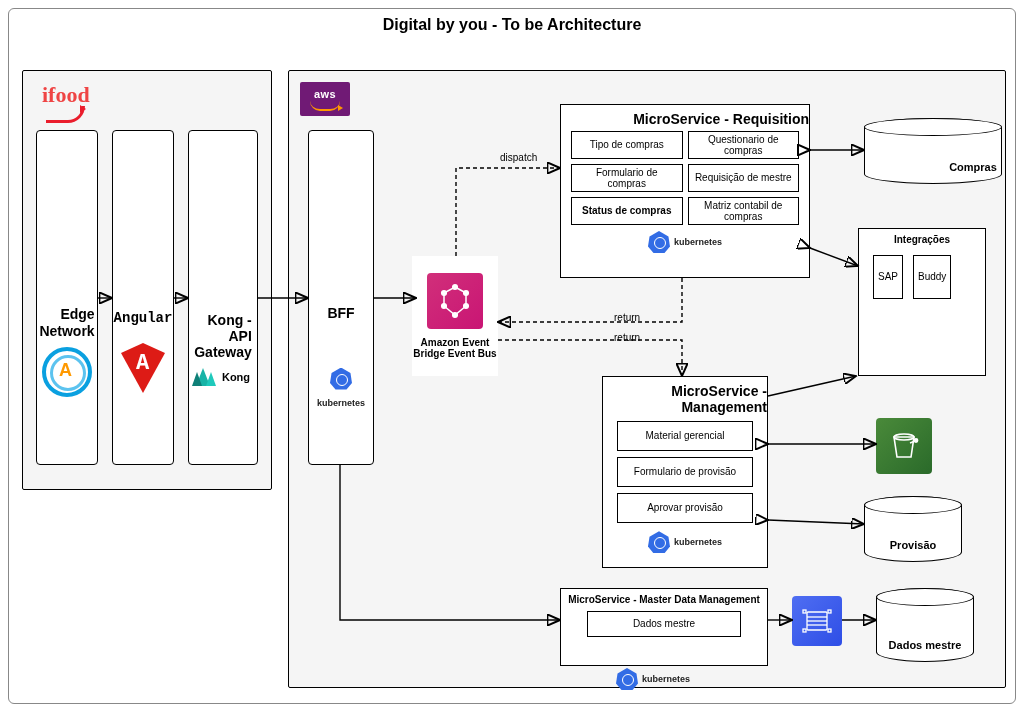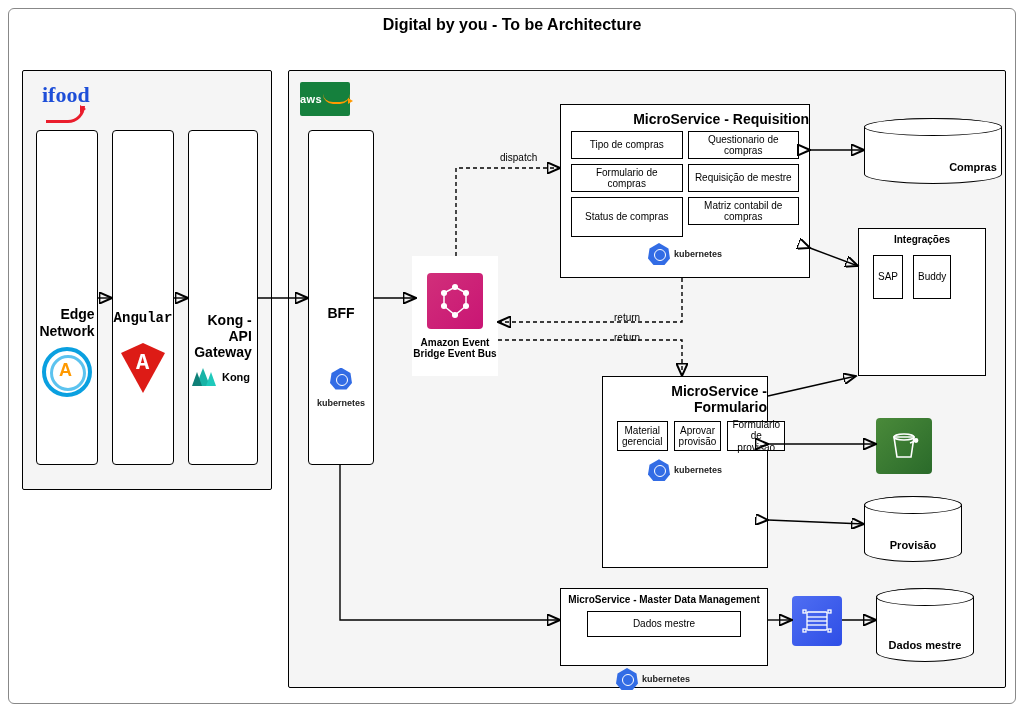--- a/index.html
+++ b/index.html
@@ -80,21 +80,21 @@
     box-sizing: border-box;
     background: #fff;
   }
   .conn-label {
     position: absolute;
     font-size: 10px;
   }
   
   .ifood-logo {
     font-family: 'Comic Sans MS', cursive;
-    color: #1d4ed8;
+    color: #ef4444;
     font-weight: bold;
     font-size: 22px;
     line-height: 1;
   }
   .ifood-arrow {
     width: 36px; height: 14px;
     border-bottom: 3px solid #ea1d2c;
     border-right: 3px solid #ea1d2c;
     border-radius: 0 0 18px 0;
     position: relative;
@@ -102,23 +102,23 @@
   .ifood-arrow::after {
     content: "";
     position: absolute;
     right: -4px; top: -1px;
     border-left: 6px solid #ea1d2c;
     border-top: 4px solid transparent;
     border-bottom: 4px solid transparent;
   }
   .aws-badge {
     width: 50px; height: 34px;
-    background: #15803d;
+    background: #701a75;
     border-radius: 2px;
-    display: flex; flex-direction: row;
+    display: flex; flex-direction: column;
     align-items: center; justify-content: center;
     gap: 1px;
   }
   .aws-text { color: #fff; font-size: 11px; font-weight: bold; letter-spacing: 0.4px; }
   .aws-smile {
     width: 30px; height: 8px;
     border-bottom: 2px solid #ff9900;
     border-radius: 0 0 14px 14px;
     position: relative;
   }
@@ -332,35 +332,35 @@
     <div class="label-small" style="width:90px;">Amazon Event Bridge Event Bus</div>
   </div>
 
   <div class="box" style="left:560px; top:104px; width:250px; height:174px;">
     <div class="label" style="padding:6px 0 4px;">MicroService - Requisition</div>
     <div style="display:grid; grid-template-columns:1fr 1fr; gap:5px; padding:0 10px;">
       <div class="cell" style="height:28px;">Tipo de compras</div>
       <div class="cell" style="height:28px;">Questionario de compras</div>
       <div class="cell" style="height:28px;">Formulario de compras</div>
       <div class="cell" style="height:28px;">Requisição de mestre</div>
-      <div class="cell" style="height:40px;">Status de compras</div>
+      <div class="cell" style="height:28px;font-weight:bold;">Status de compras</div>
       <div class="cell" style="height:28px;">Matriz contabil de compras</div>
     </div>
     <div class="k8s-row" style="margin-top:6px;">
       <span class="k8s-icon"></span>
       <span class="k8s-label">kubernetes</span>
     </div>
   </div>
 
   <div class="box" style="left:602px; top:376px; width:166px; height:192px;">
-    <div class="label" style="padding:6px 0 6px;">MicroService - Formulario</div>
-    <div style="display:flex; flex-direction:row; gap:6px; padding:0 14px;">
+    <div class="label" style="padding:6px 0 6px;">MicroService - Management</div>
+    <div style="display:flex; flex-direction:column; gap:6px; padding:0 14px;">
       <div class="cell" style="height:30px;">Material gerencial</div>
+      <div class="cell" style="height:30px;">Formulario de provisão</div>
       <div class="cell" style="height:30px;">Aprovar provisão</div>
-      <div class="cell" style="height:30px;">Formulario de provisão</div>
     </div>
     <div class="k8s-row" style="margin-top:8px;">
       <span class="k8s-icon"></span>
       <span class="k8s-label">kubernetes</span>
     </div>
   </div>
 
   <div class="box" style="left:560px; top:588px; width:208px; height:78px;">
     <div class="label-small" style="padding:5px 6px 5px;">MicroService - Master Data Management</div>
     <div style="padding:0 26px;">

